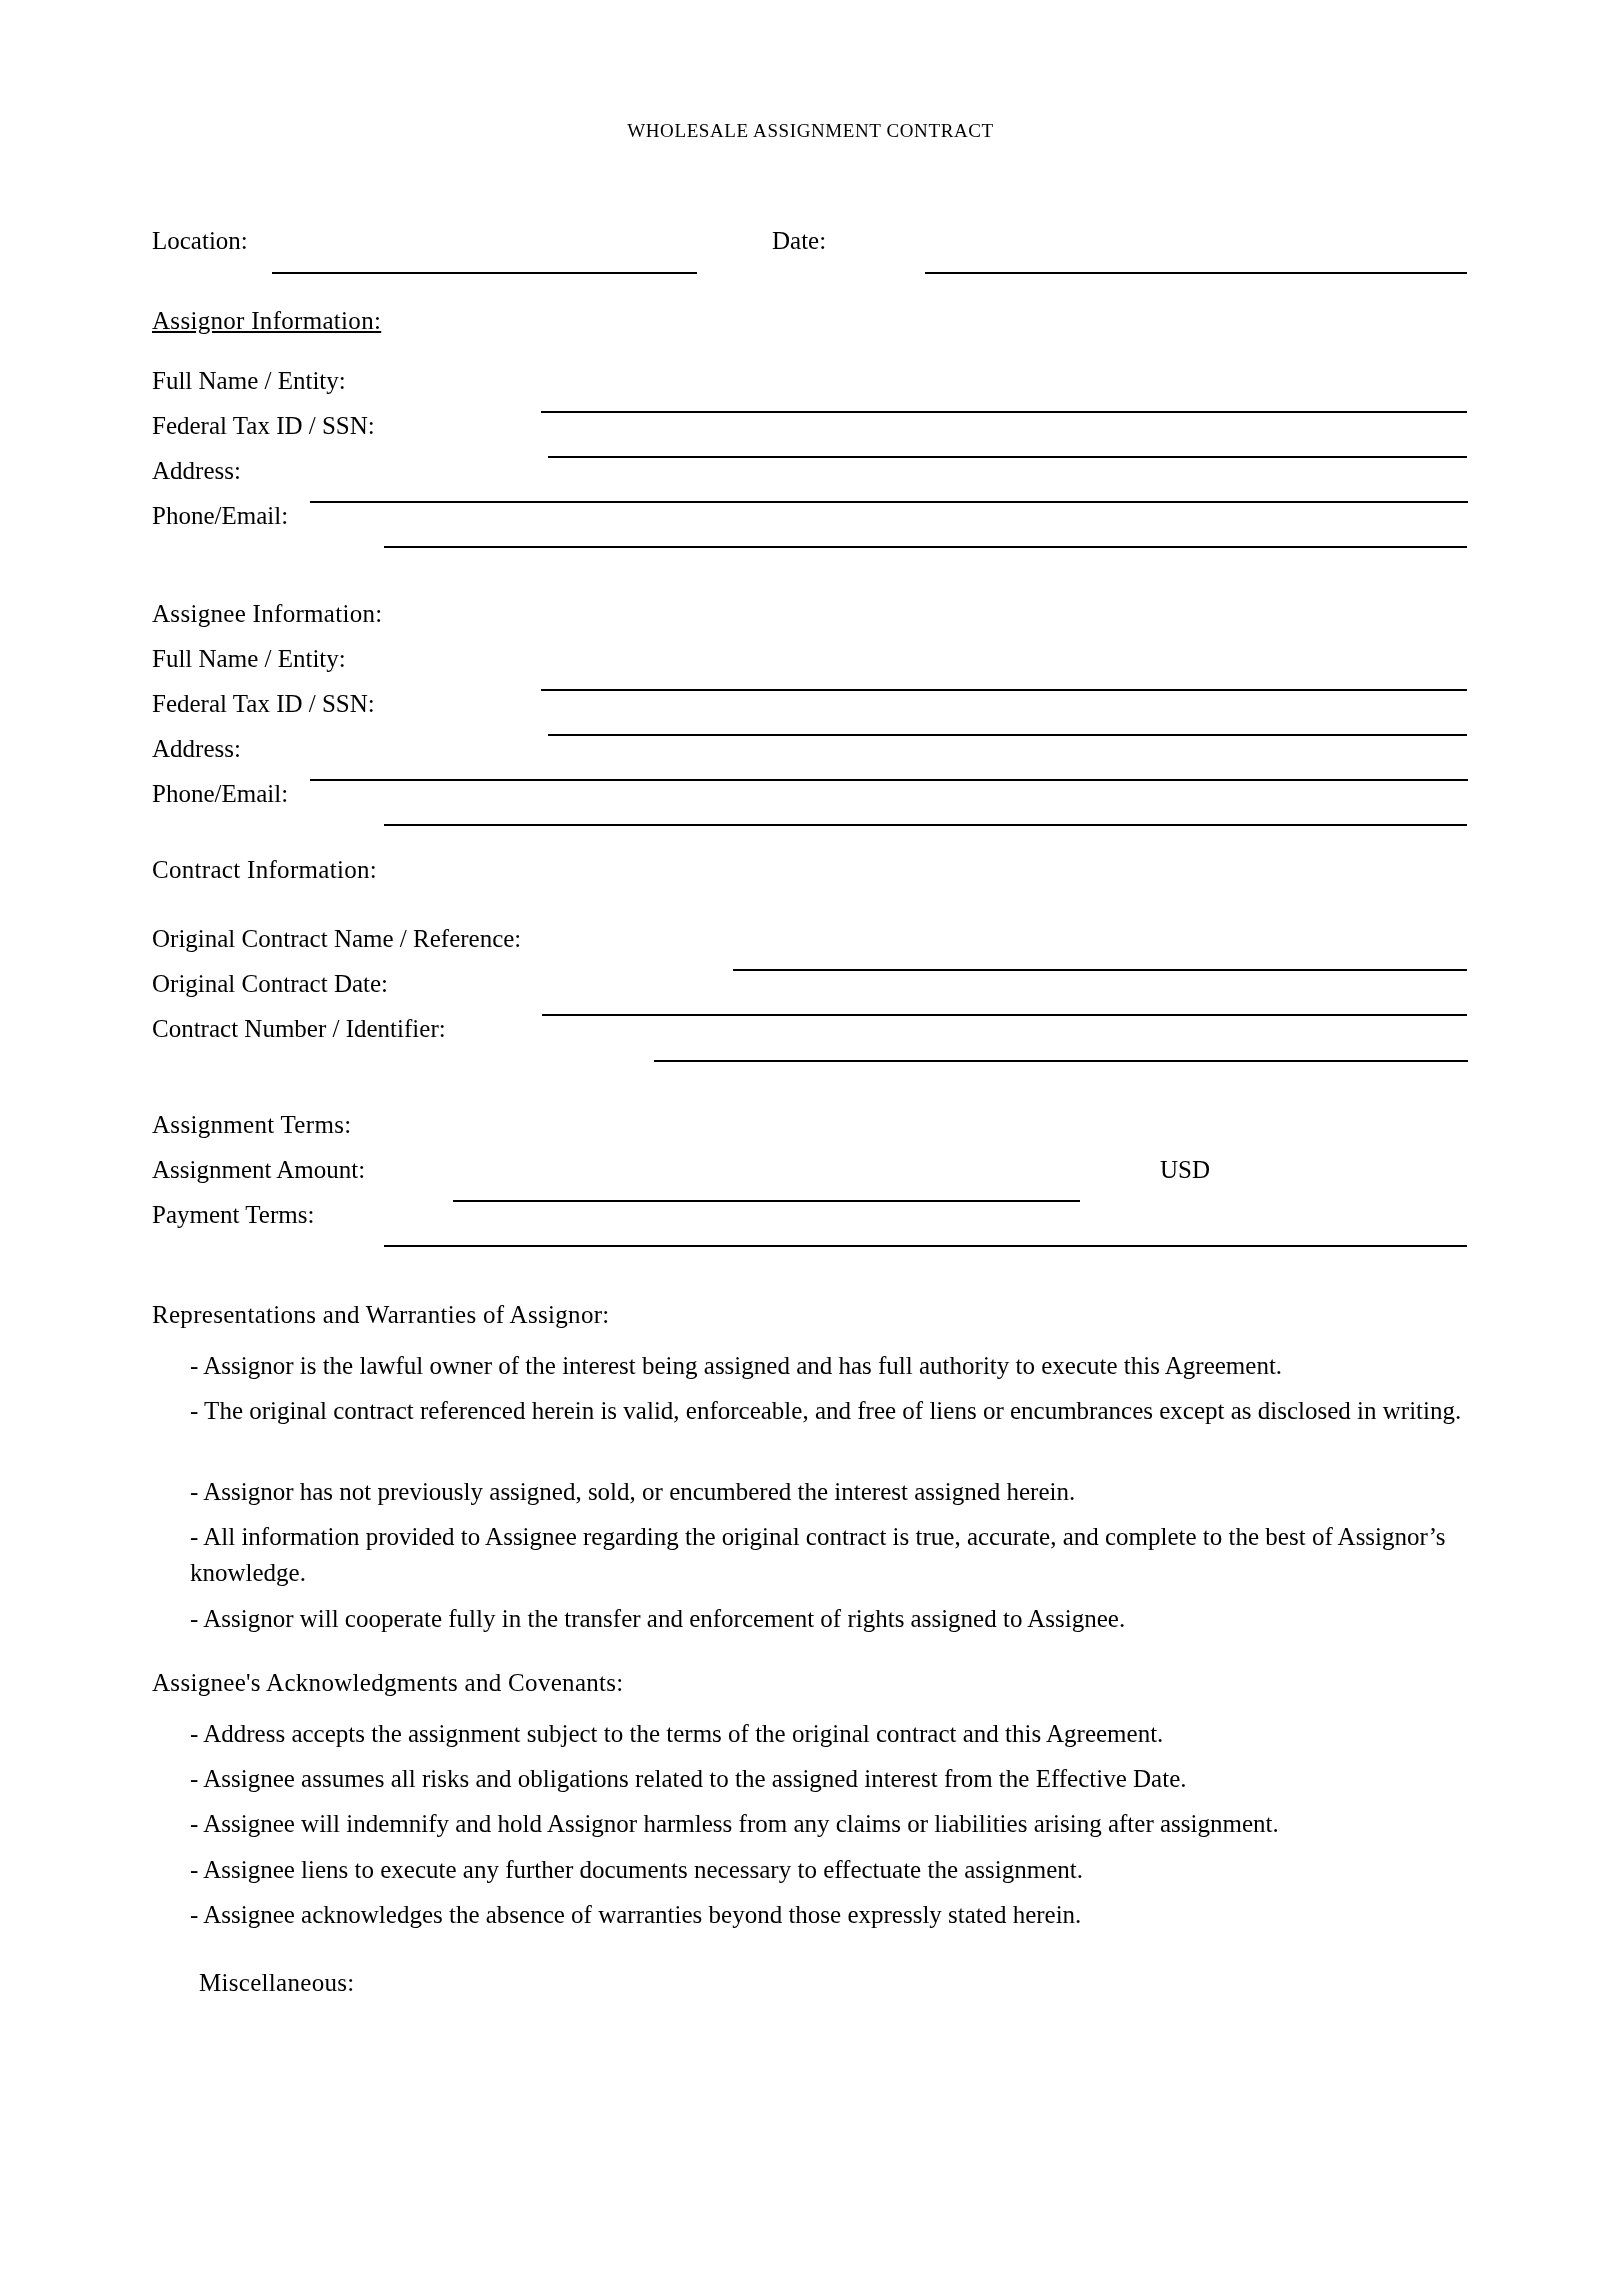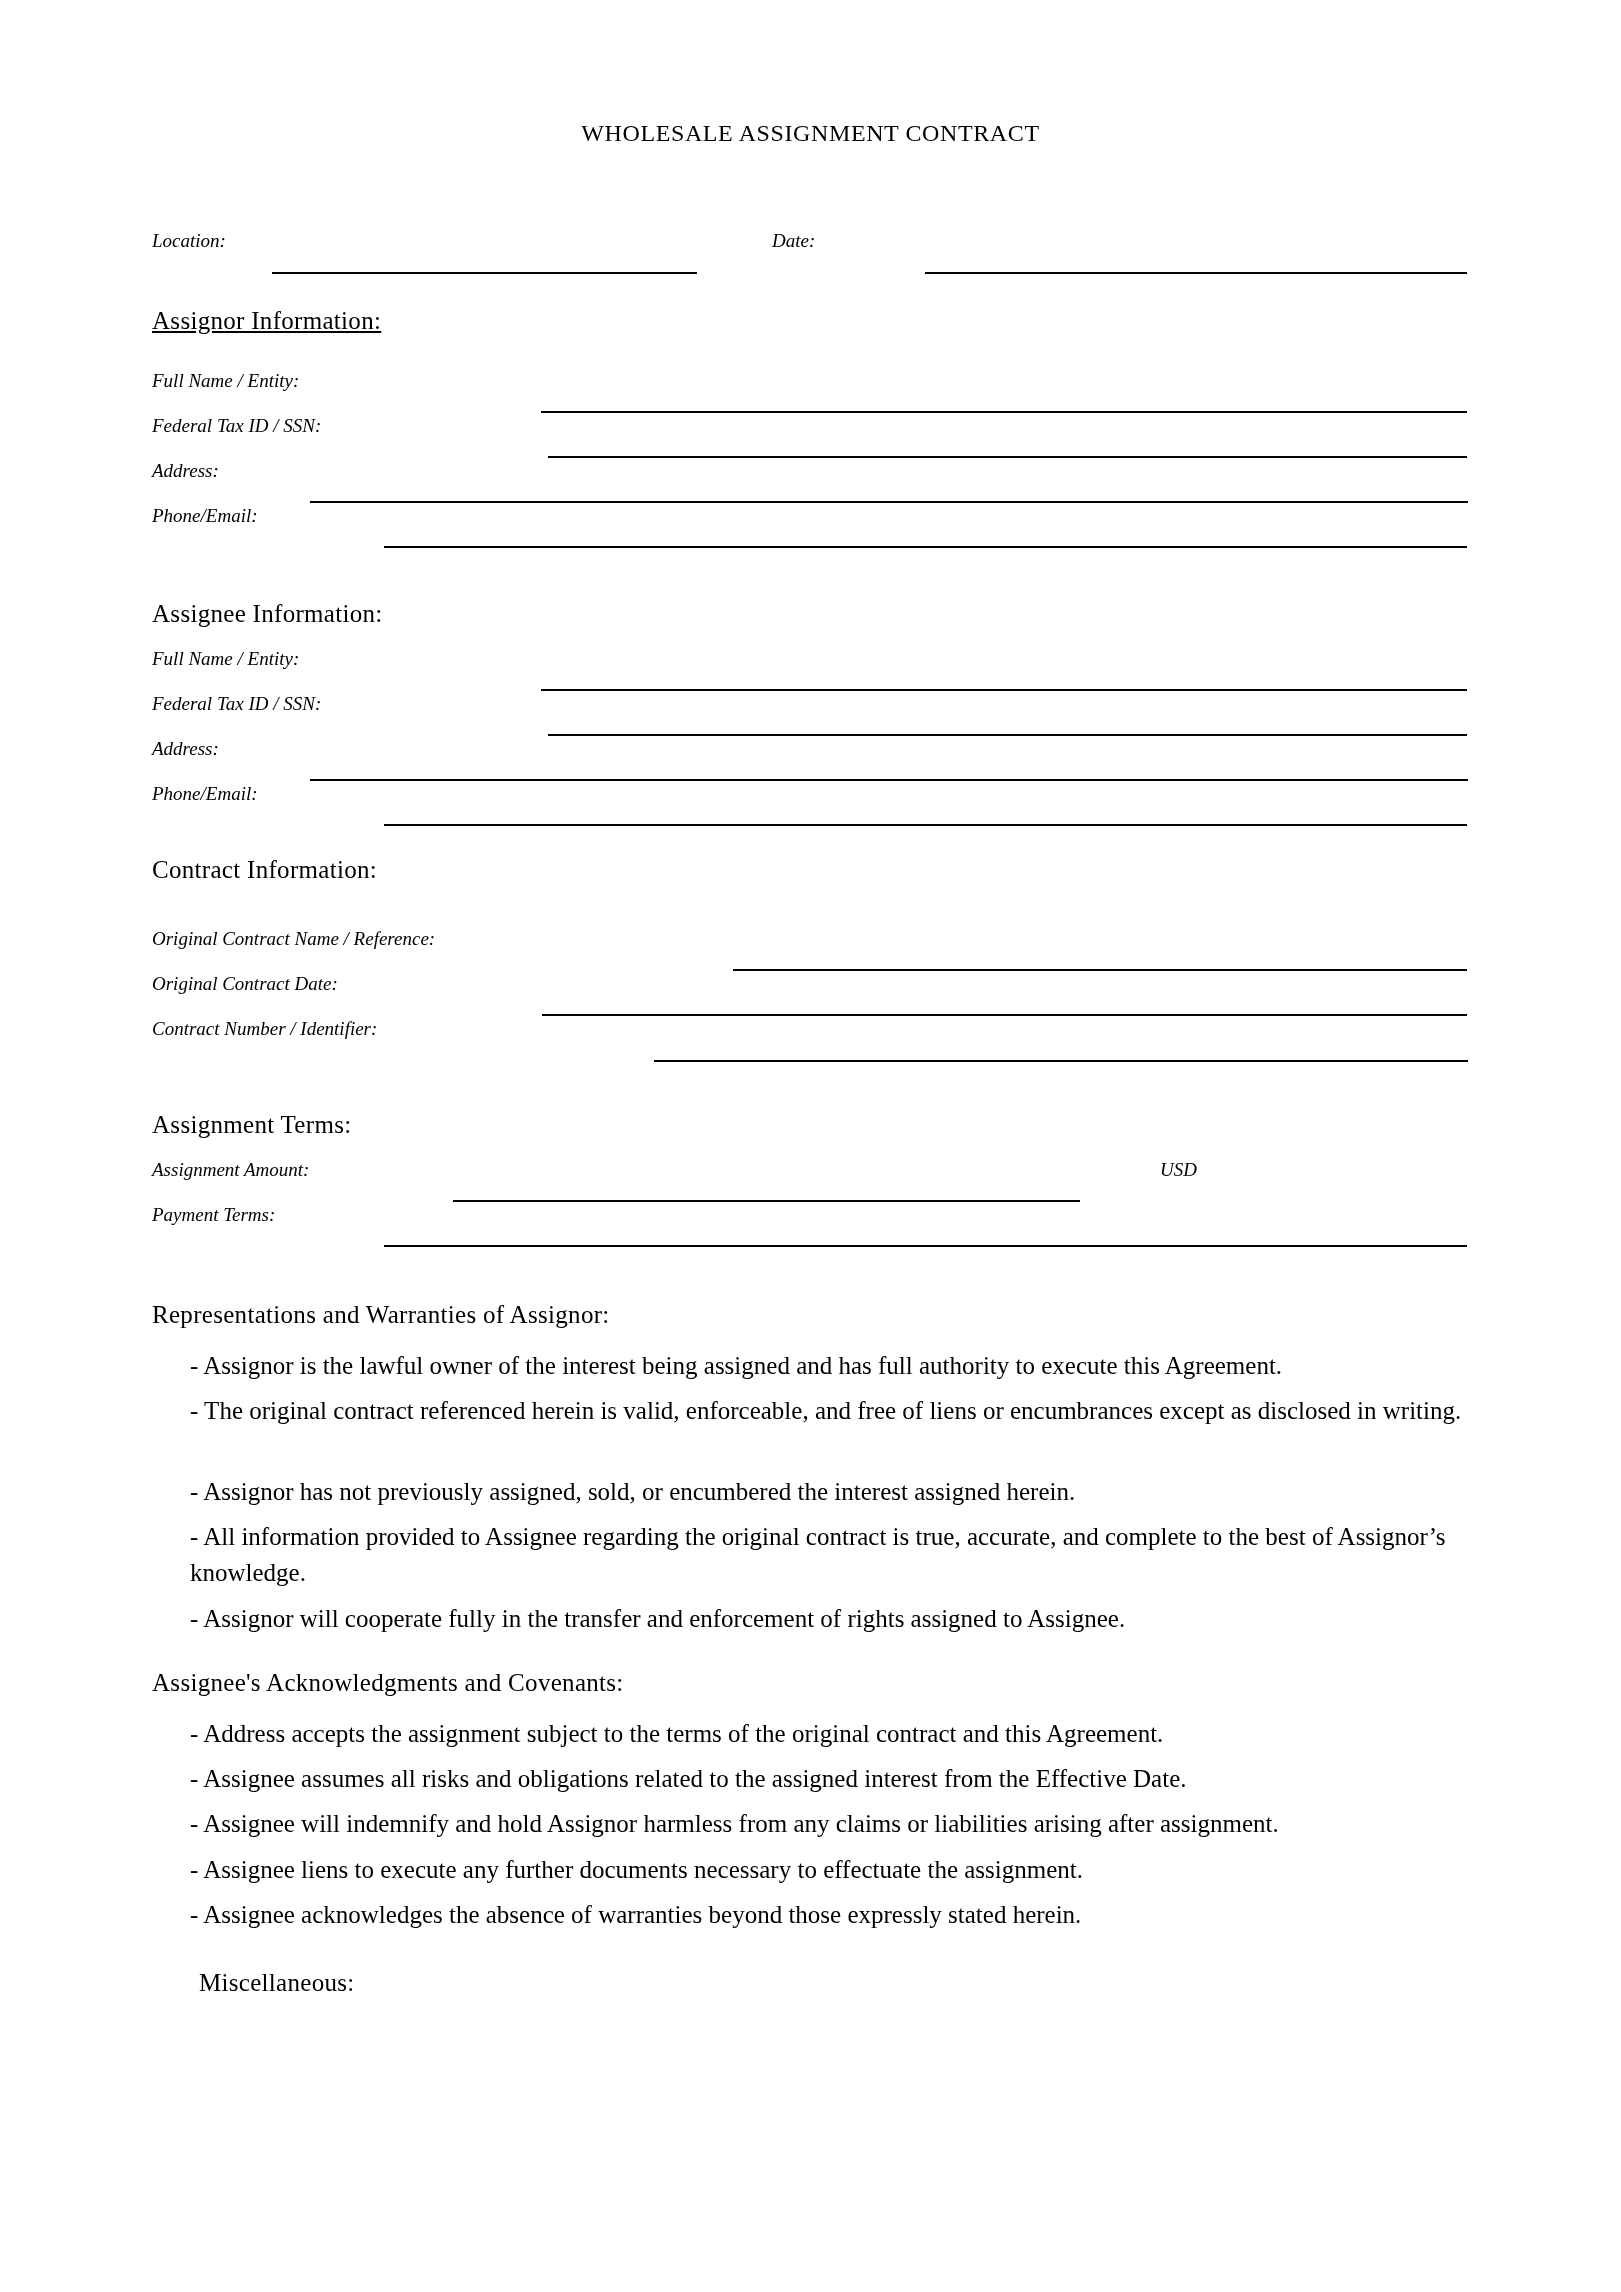--- a/index.html
+++ b/index.html
@@ -25,33 +25,32 @@
     background: #ffffff;
   }
 
   
   .doc-title {
     position: absolute;
     left: 0;
     top: 120px;
     width: 1621px;
     text-align: center;
-    font-size: 24px;
+    font-size: 19px;
     letter-spacing: 0.6px;
     font-weight: 400;
     white-space: nowrap;
   }
 
   
   .txt {
     position: absolute;
-    font-size: 19px;
+    font-size: 25px;
     line-height: 29px;
     white-space: nowrap;
-    font-style: italic;
   }
   .section-head {
     position: absolute;
     font-size: 25px;
     line-height: 29px;
     white-space: nowrap;
     letter-spacing: 0.3px;
   }
 
   

